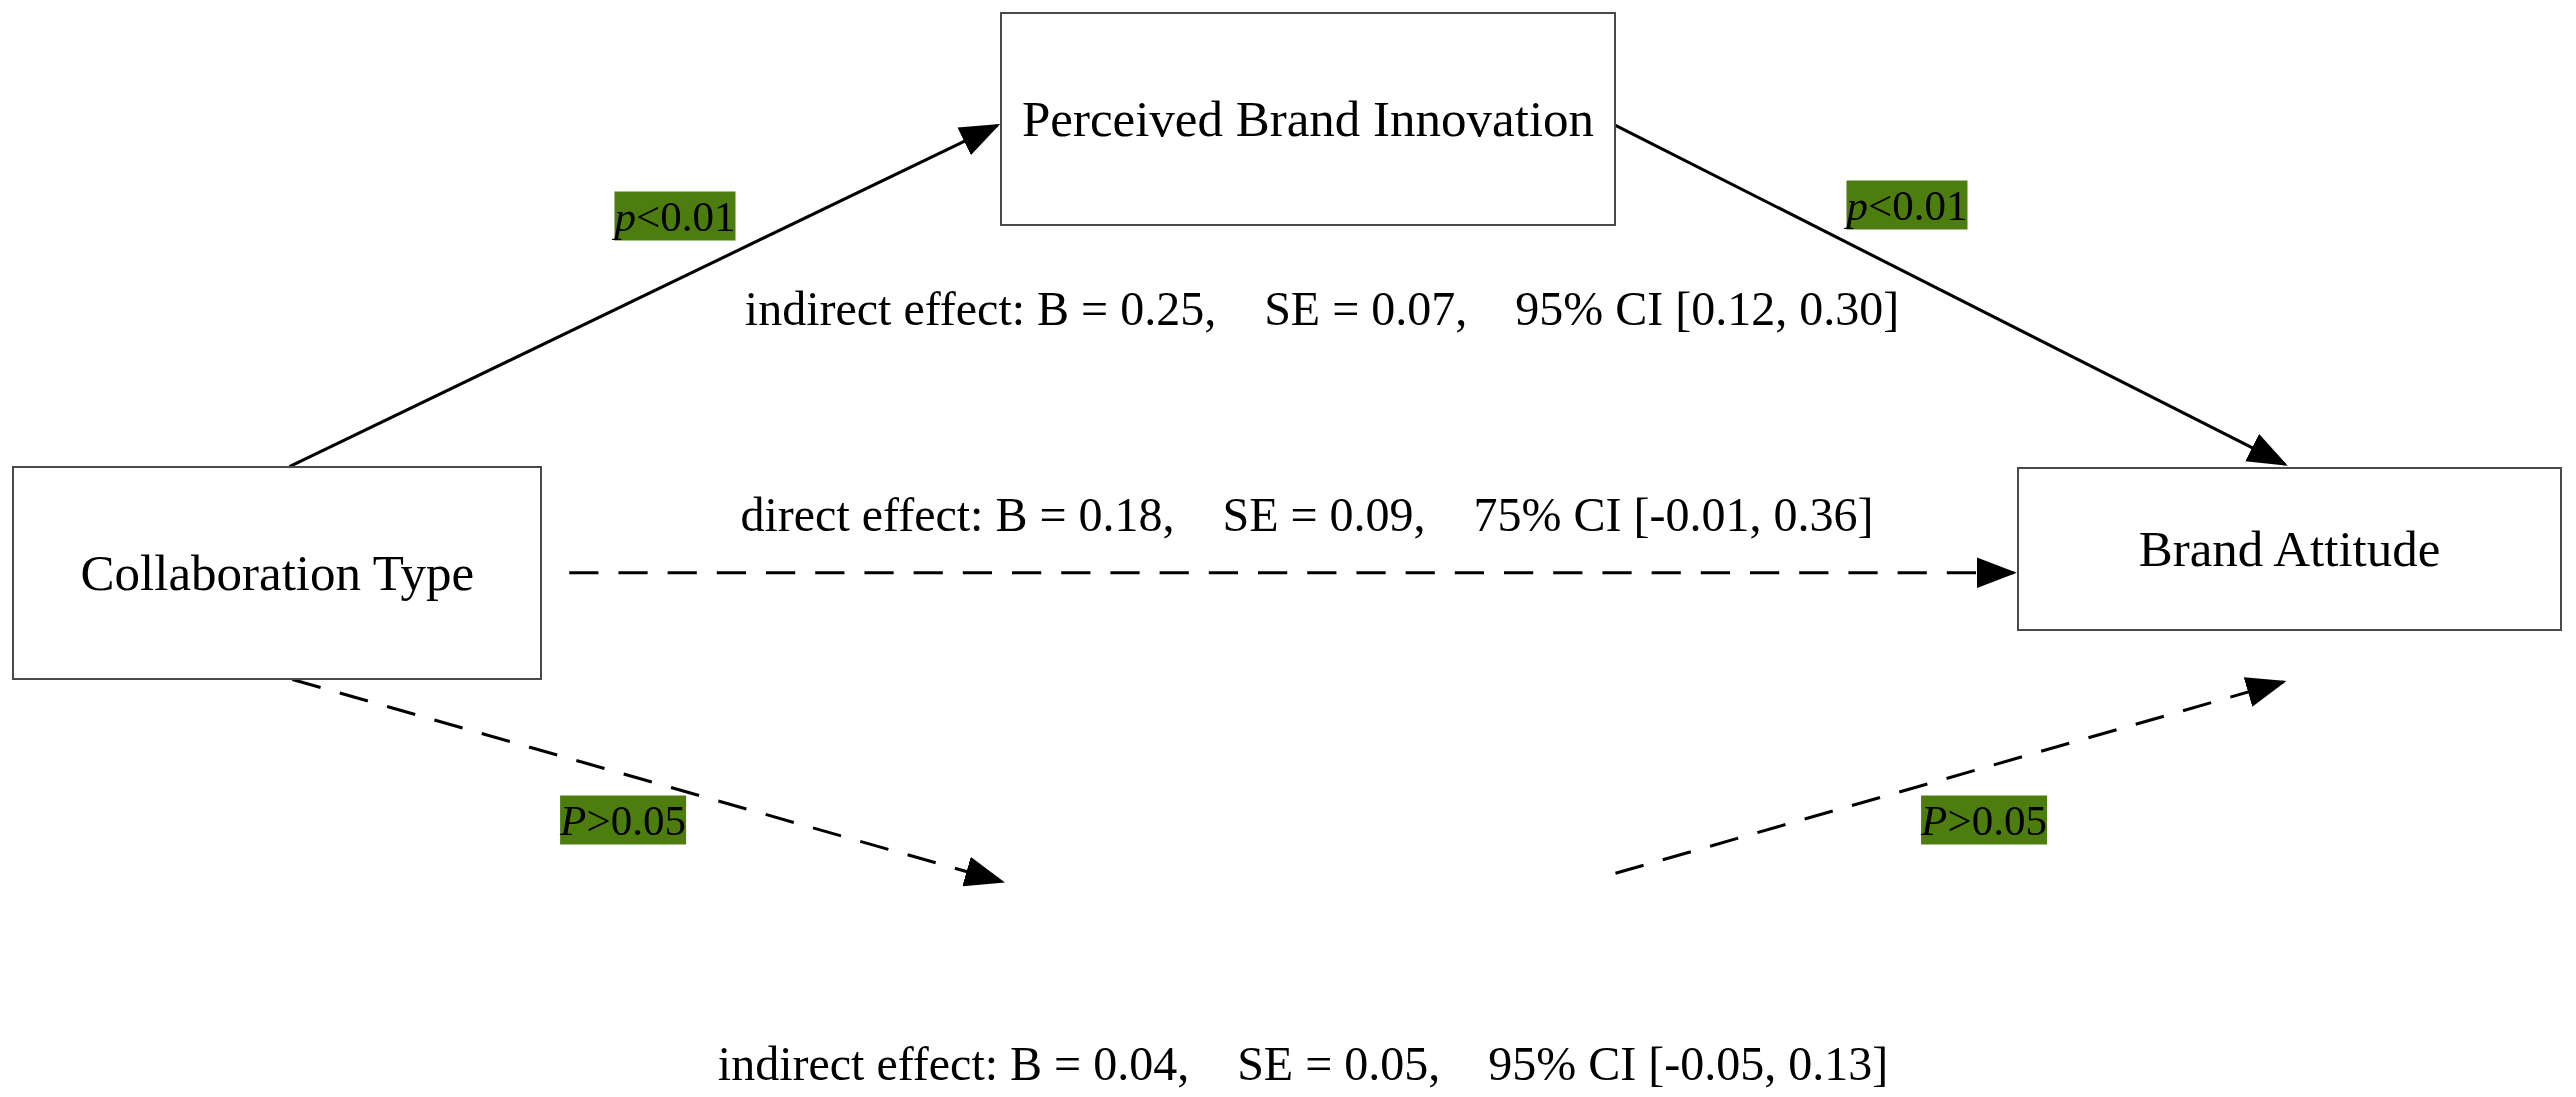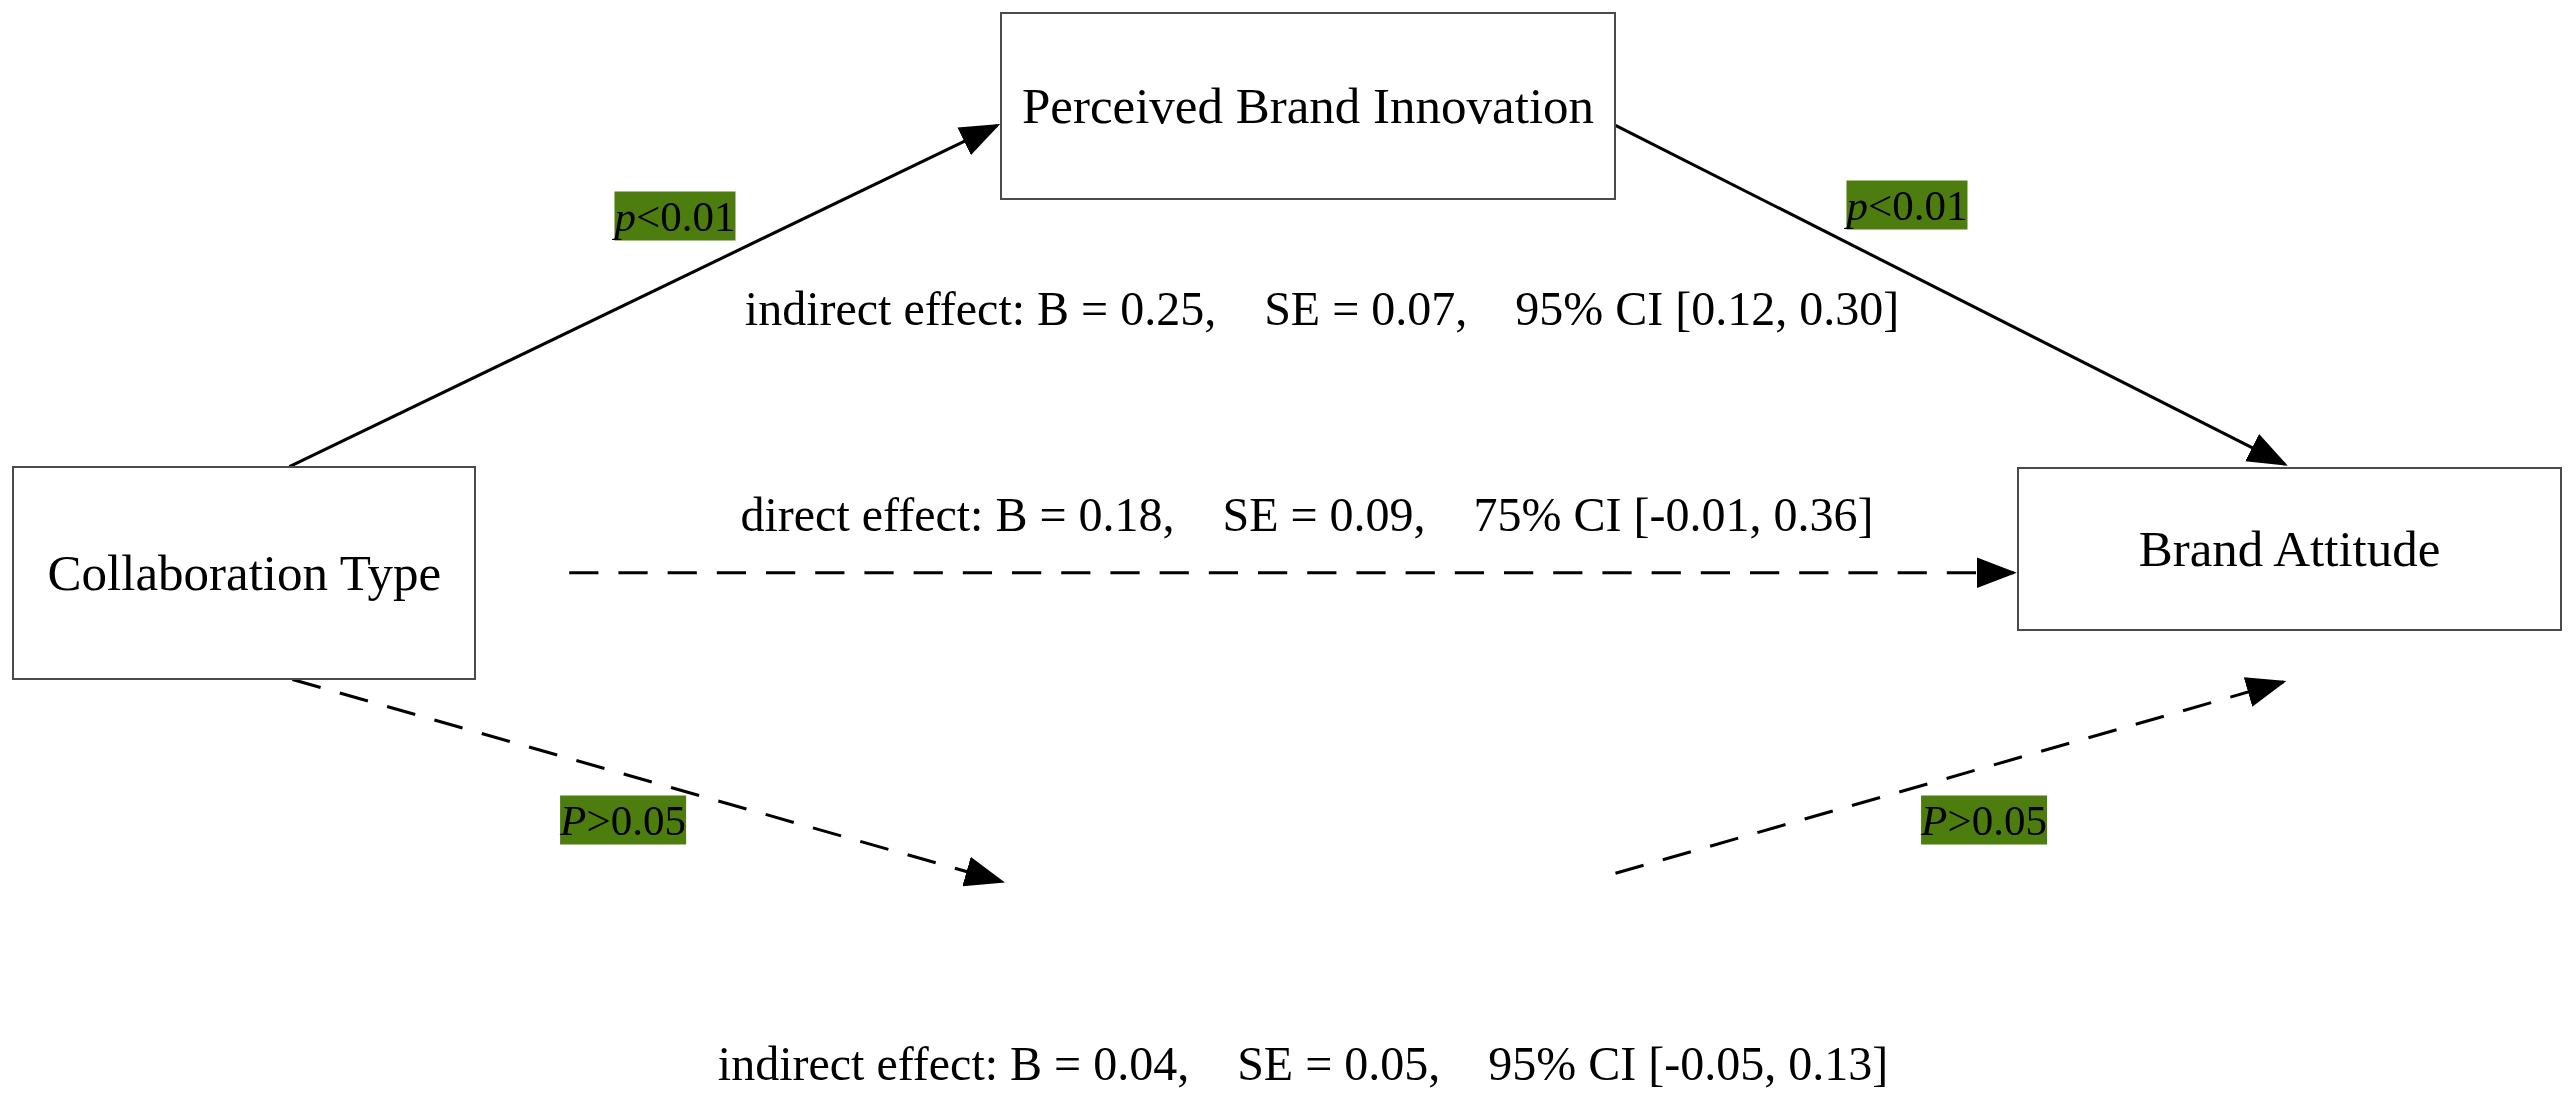--- a/index.html
+++ b/index.html
@@ -27,22 +27,22 @@
     position: absolute;
     box-sizing: border-box;
     display: flex;
     align-items: center;
     justify-content: center;
     border: 2.3px solid #4a4a4a;
     background: #ffffff;
     font-size: 51px;
     white-space: nowrap;
   }
-  #node-collab    { left: 12.3px;   top: 466px;  width: 464px; height: 214px; }
-  #node-pbi       { left: 1000px; top: 11.5px;   width: 616px; height: 188px; }
+  #node-collab    { left: 12.3px;   top: 466px;  width: 530px; height: 214px; }
+  #node-pbi       { left: 1000px; top: 11.5px;   width: 616px; height: 214px; }
   #node-curiosity { left: 1004px; top: 777px; width: 611px; height: 214px; }
   #node-brand     { left: 2017px; top: 467px;  width: 545px; height: 164px; }
 
   .plabel {
     position: absolute;
     font-size: 43px;
     transform: translate(-50%, -50%);
     white-space: nowrap;
     background: #4d7c0f;
   }

